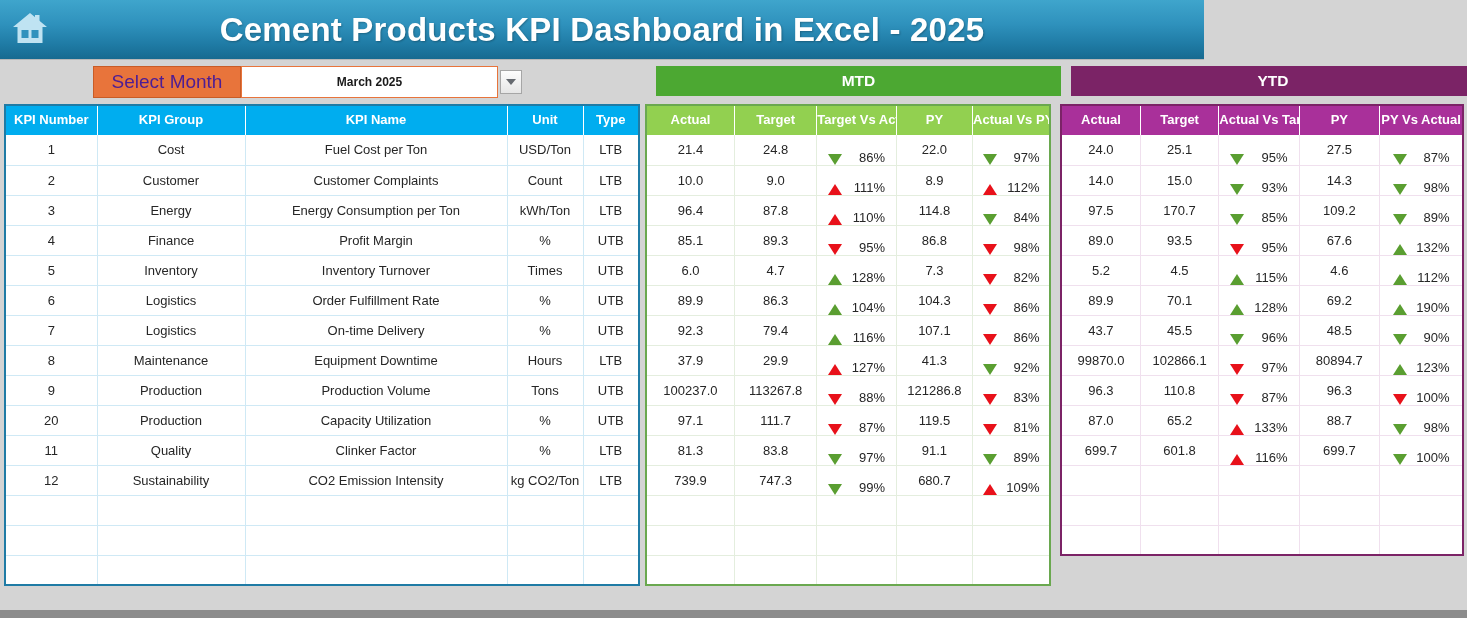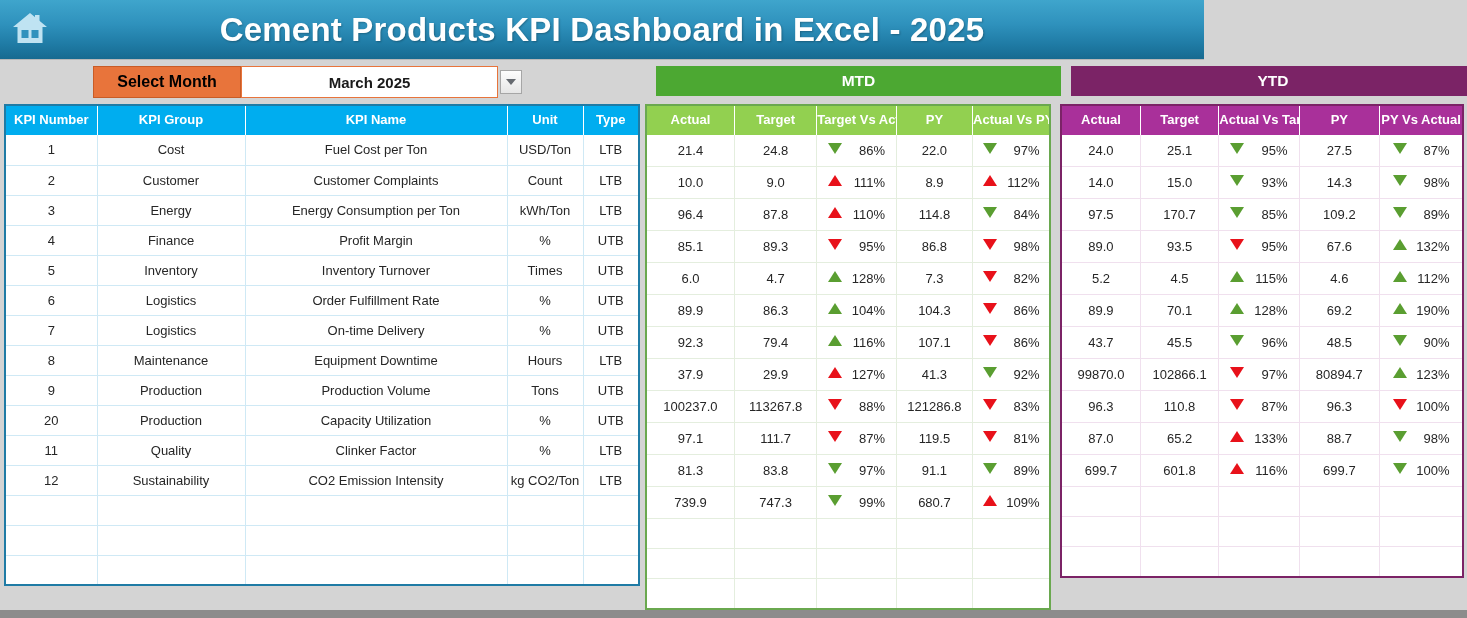--- a/index.html
+++ b/index.html
@@ -41,32 +41,32 @@
   
   .controlstrip {
     position: absolute; left: 0; top: 60px;
     width: 1467px; height: 44px;
     background: #d4d4d4;
   }
   .select-month-label {
     position: absolute; left: 93px; top: 66px;
     width: 148px; height: 32px;
     background: #e8743b;
-    color: #000000;
-    font-size: 16px; font-weight: bold;
+    color: #4c1d95;
+    font-size: 19px; font-weight: normal;
     display: flex; align-items: center; justify-content: center;
     border: 1px solid #c85c27;
   }
   .month-value-box {
     position: absolute; left: 241px; top: 66px;
     width: 257px; height: 32px;
     background: #ffffff;
     border: 1px solid #e8743b;
     color: #1a1a1a;
-    font-size: 15px; font-weight: bold;
+    font-size: 12px; font-weight: bold;
     display: flex; align-items: center; justify-content: center;
   }
   .month-dropdown-btn {
     position: absolute; left: 500px; top: 70px;
     width: 22px; height: 24px;
     background: linear-gradient(180deg,#fdfdfd 0%, #e6e6e6 100%);
     border: 1px solid #a6a6a6;
     display: flex; align-items: center; justify-content: center;
     cursor: pointer;
   }
@@ -171,23 +171,23 @@
   }
   .block-ytd td:last-child { border-right: none; }
   .y-actual { width: 79px; }
   .y-target { width: 78px; }
   .y-avt    { width: 80px; }
   .y-py     { width: 80px; }
   .y-pyva   { width: 83px; }
 
   
   .delta {
-    display: flex; align-items: flex-start; justify-content: center;
+    display: flex; align-items: flex-end; justify-content: center;
     gap: 9px; height: 100%;
-    padding: 8px 4px;
+    padding: 0 4px;
   }
   .tri { width: 0; height: 0; flex: 0 0 auto; }
   .tri.up {
     border-left: 7px solid transparent;
     border-right: 7px solid transparent;
     border-bottom: 11px solid currentColor;
   }
   .tri.down {
     border-left: 7px solid transparent;
     border-right: 7px solid transparent;

